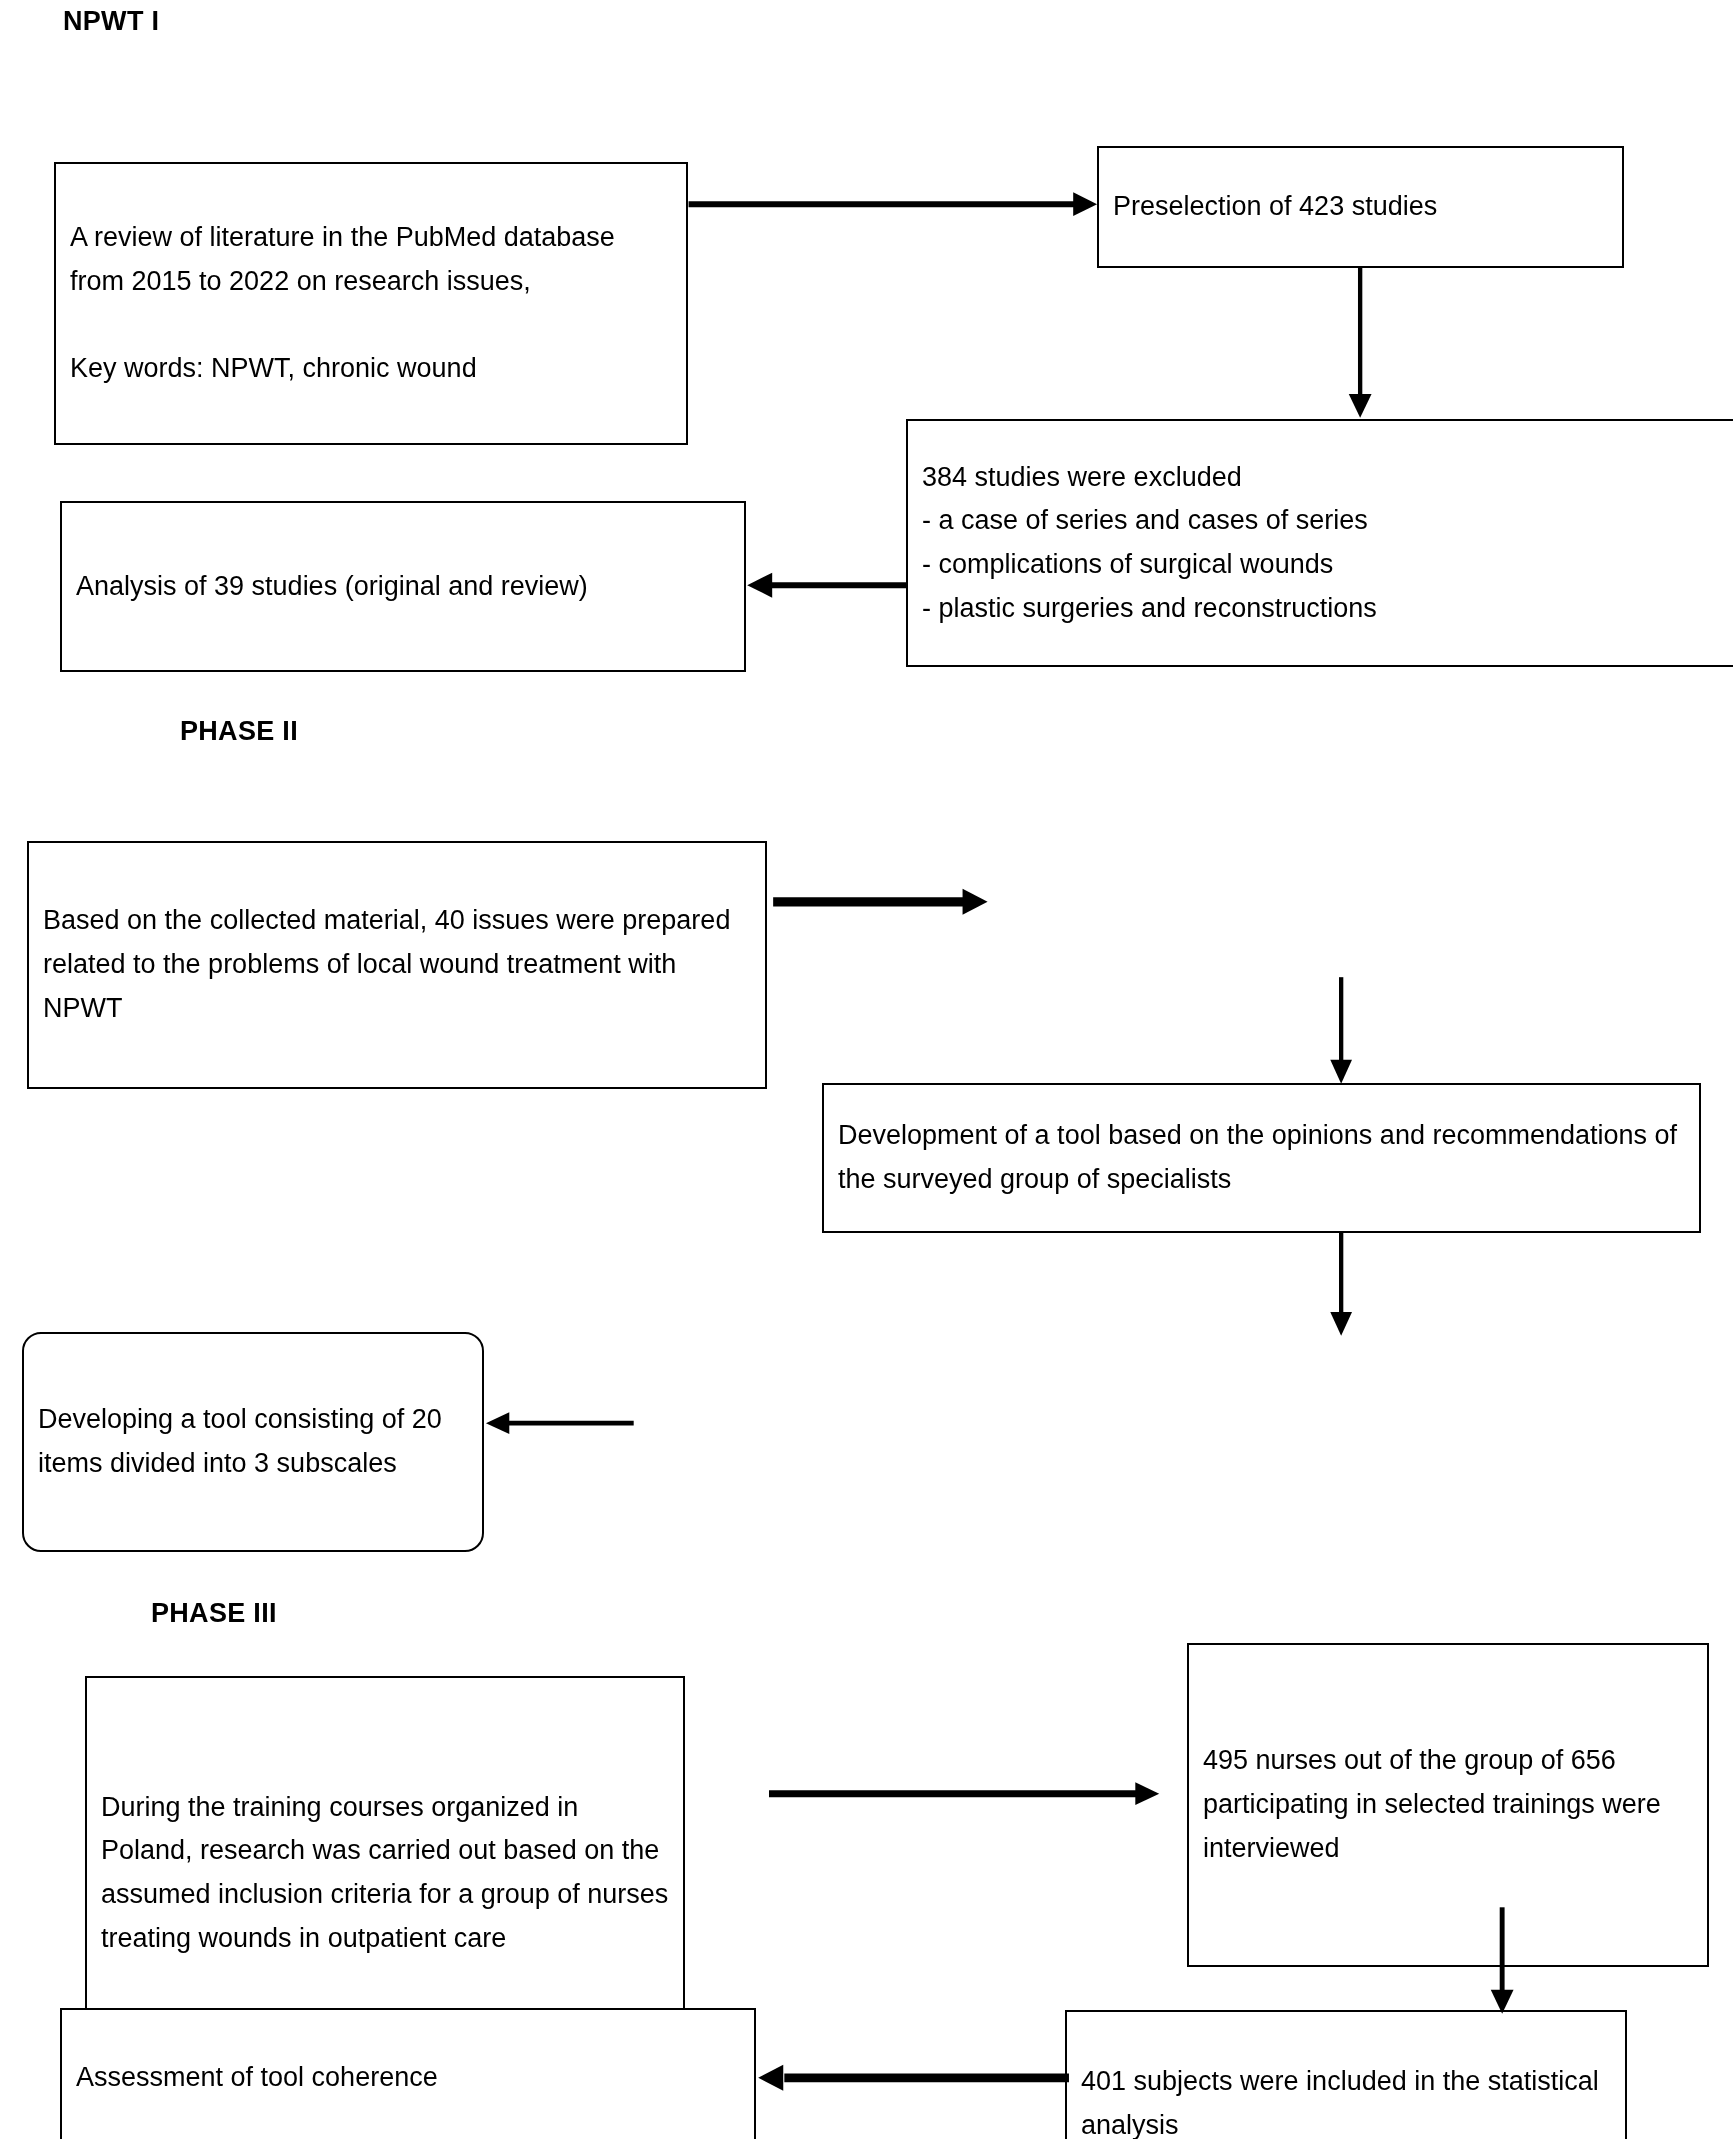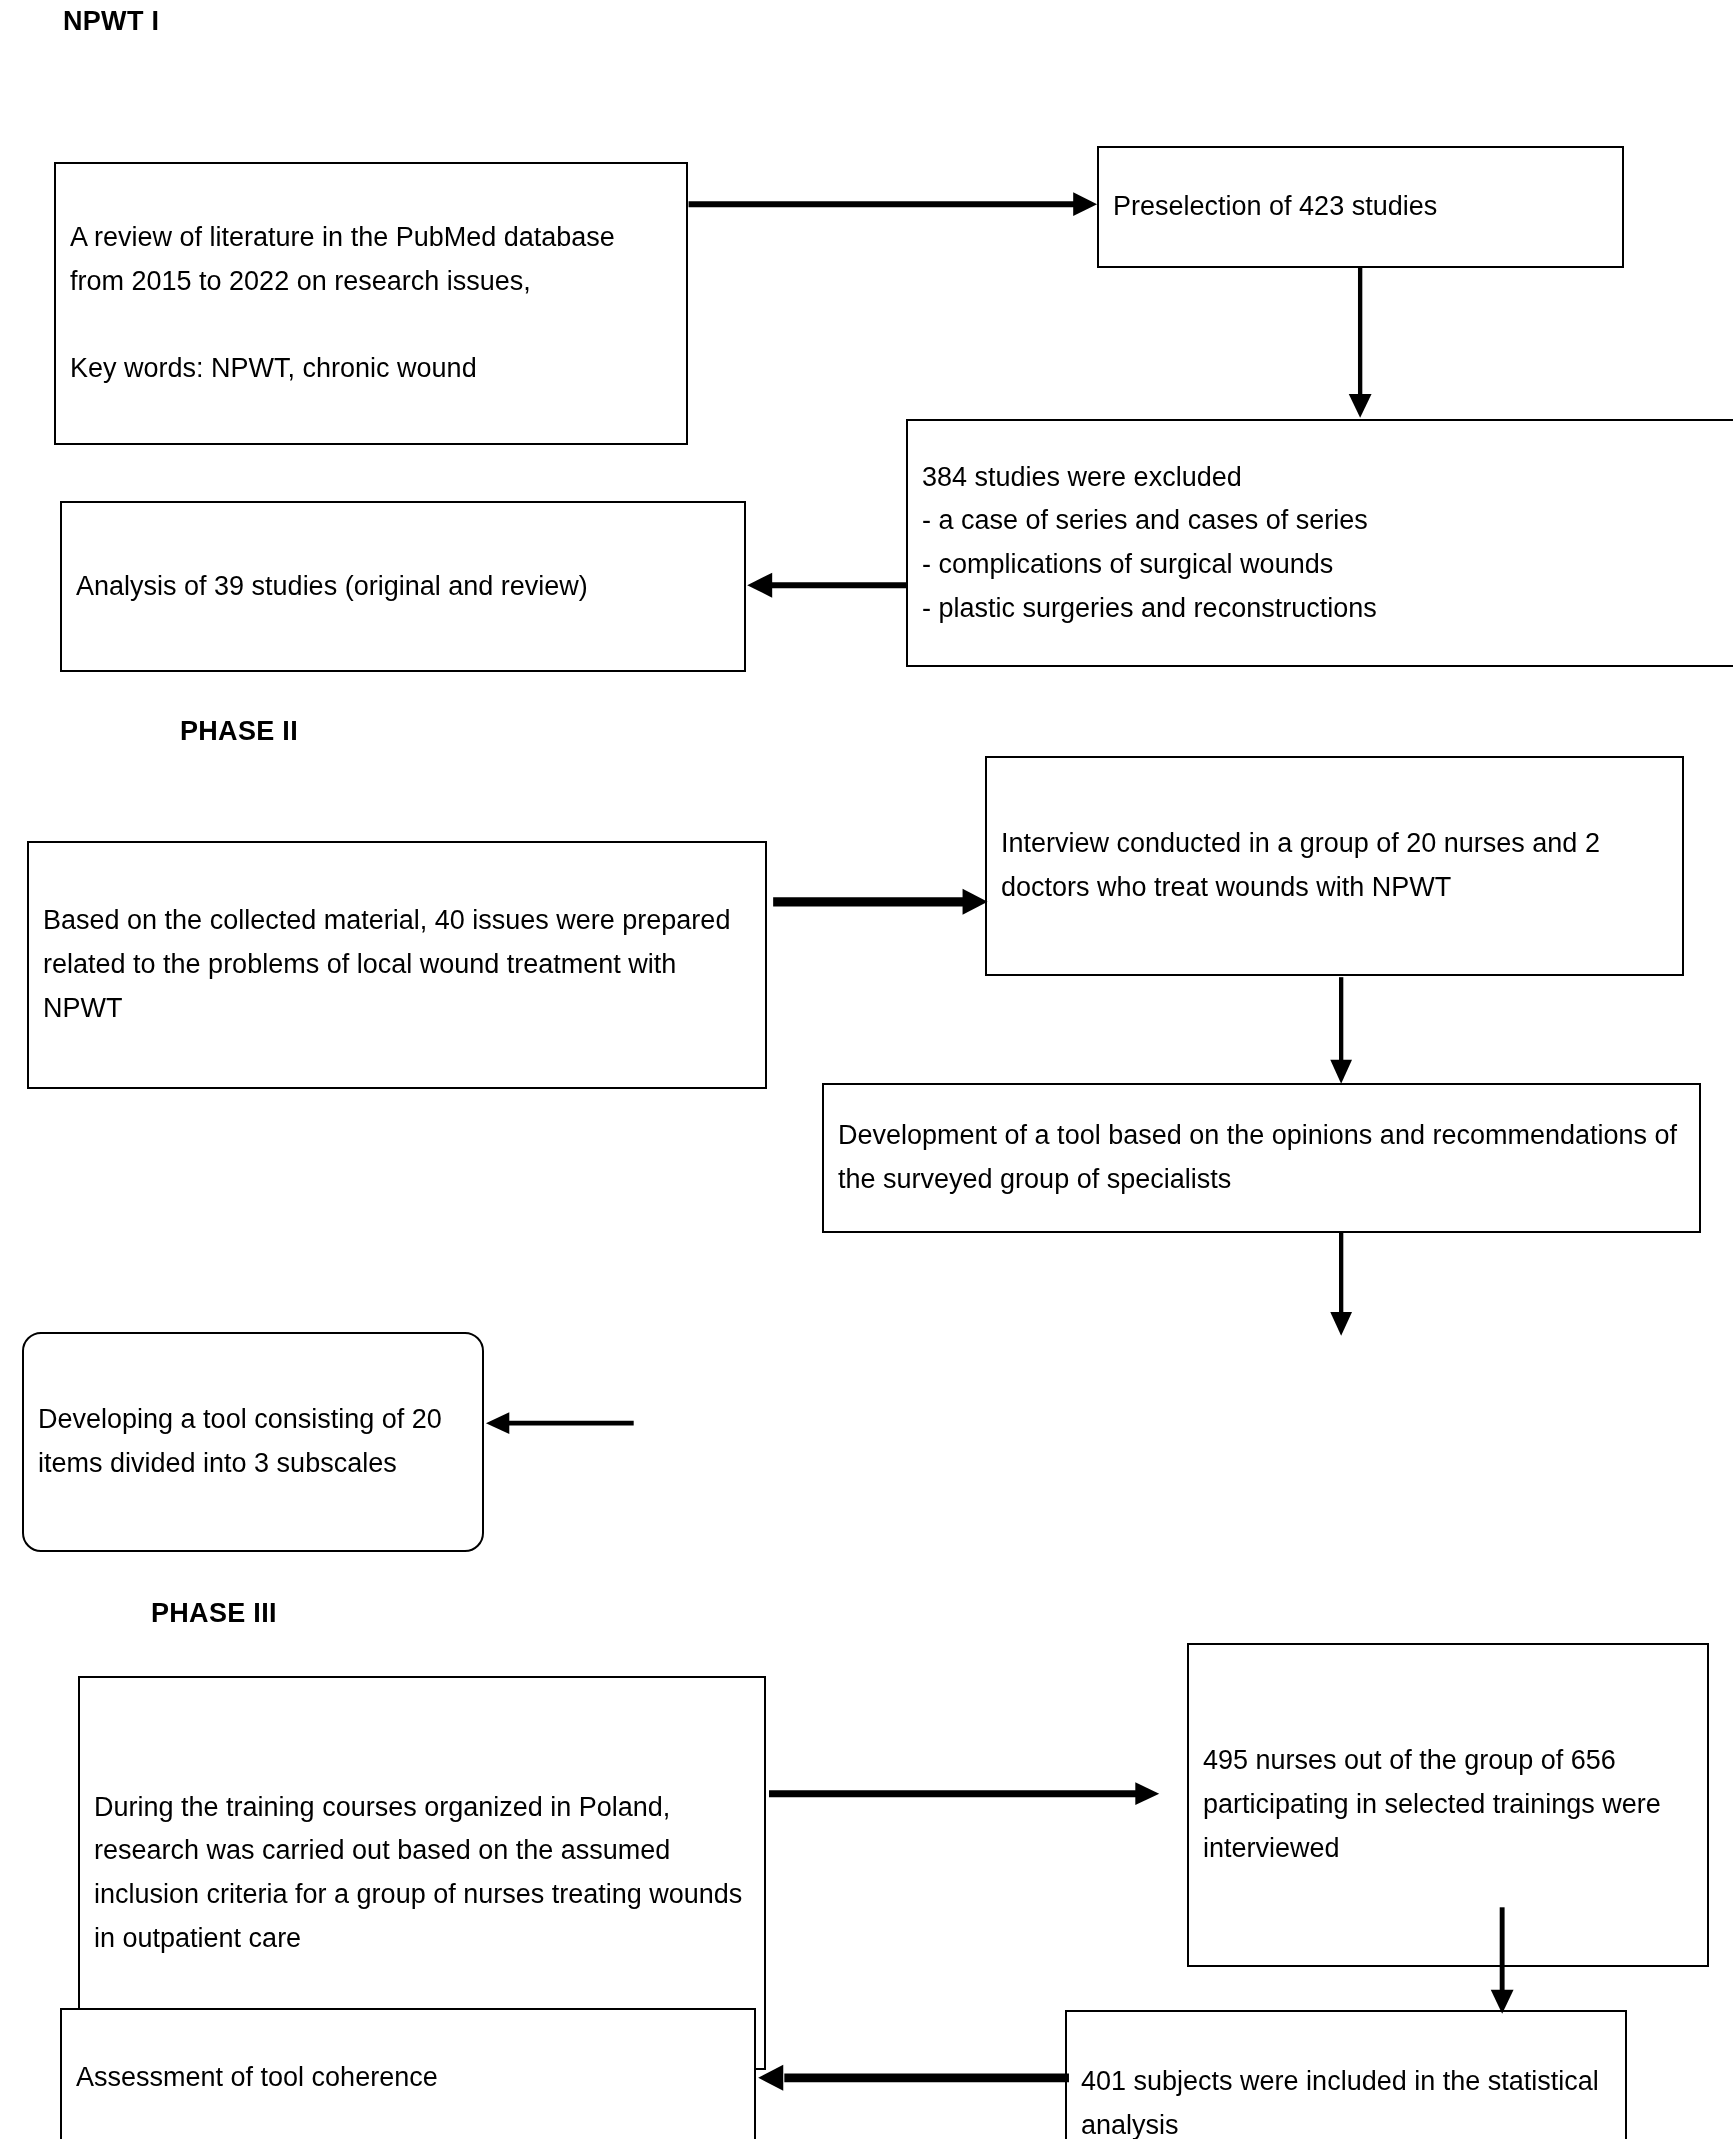--- a/index.html
+++ b/index.html
@@ -95,23 +95,20 @@
       <polygon points="4,15 50,-8 50,38" fill="#000"></polygon>
     </svg>
   </div>
 
   <div class="phase-label" style="left:180px; top:718px;">PHASE II</div>
 
   <div class="node" style="left:27px; top:841px; width:740px; height:248px;">
     <div class="node-text t-center">Based on the collected material, 40 issues were prepared related to the problems of local wound treatment with NPWT</div>
   </div>
 
-  <div class="node" style="left:985px; top:756px; width:699px; height:220px;">
-    <div class="node-text t-center">Interview conducted in a group of 20 nurses and 2 doctors who treat wounds with NPWT</div>
-  </div>
 
   <div class="node" style="left:822px; top:1083px; width:879px; height:150px;">
     <div class="node-text t-center">Development of a tool based on the opinions and recommendations of the surveyed group of specialists</div>
   </div>
 
 
   <div class="node" style="left:22px; top:1332px; width:462px; height:220px;border-radius:19px;">
     <div class="node-text t-center">Developing a tool consisting of 20 items divided into 3 subscales</div>
   </div>
 
@@ -138,21 +135,21 @@
 
   <div class="arrow" style="left:484px; top:1415px; width:150px; height:16.3px;">
     <svg width="150" height="16.3" viewBox="0 0 275 30">
       <line x1="275" y1="15" x2="42" y2="15" stroke="#000" stroke-width="9"></line>
       <polygon points="3,15 46,-5 46,35" fill="#000"></polygon>
     </svg>
   </div>
 
   <div class="phase-label" style="left:151px; top:1600px;">PHASE III</div>
 
-  <div class="node" style="left:78px; top:1676px; width:688px; height:394px;justify-content:center;">
+  <div class="node" style="left:85px; top:1676px; width:600px; height:394px;justify-content:center;">
     <div class="node-text t-left">During the training courses organized in Poland, research was carried out based on the assumed inclusion criteria for a group of nurses treating wounds in outpatient care</div>
   </div>
 
   <div class="node" style="left:1159px; top:1643px; width:522px; height:324px;margin-left:28px;">
     <div class="node-text t-center">495 nurses out of the group of 656 participating in selected trainings were interviewed</div>
   </div>
 
   <div class="node" style="left:1065px; top:2010px; width:562px; height:188px;">
     <div class="node-text t-center">401 subjects were included in the statistical analysis</div>
   </div>

